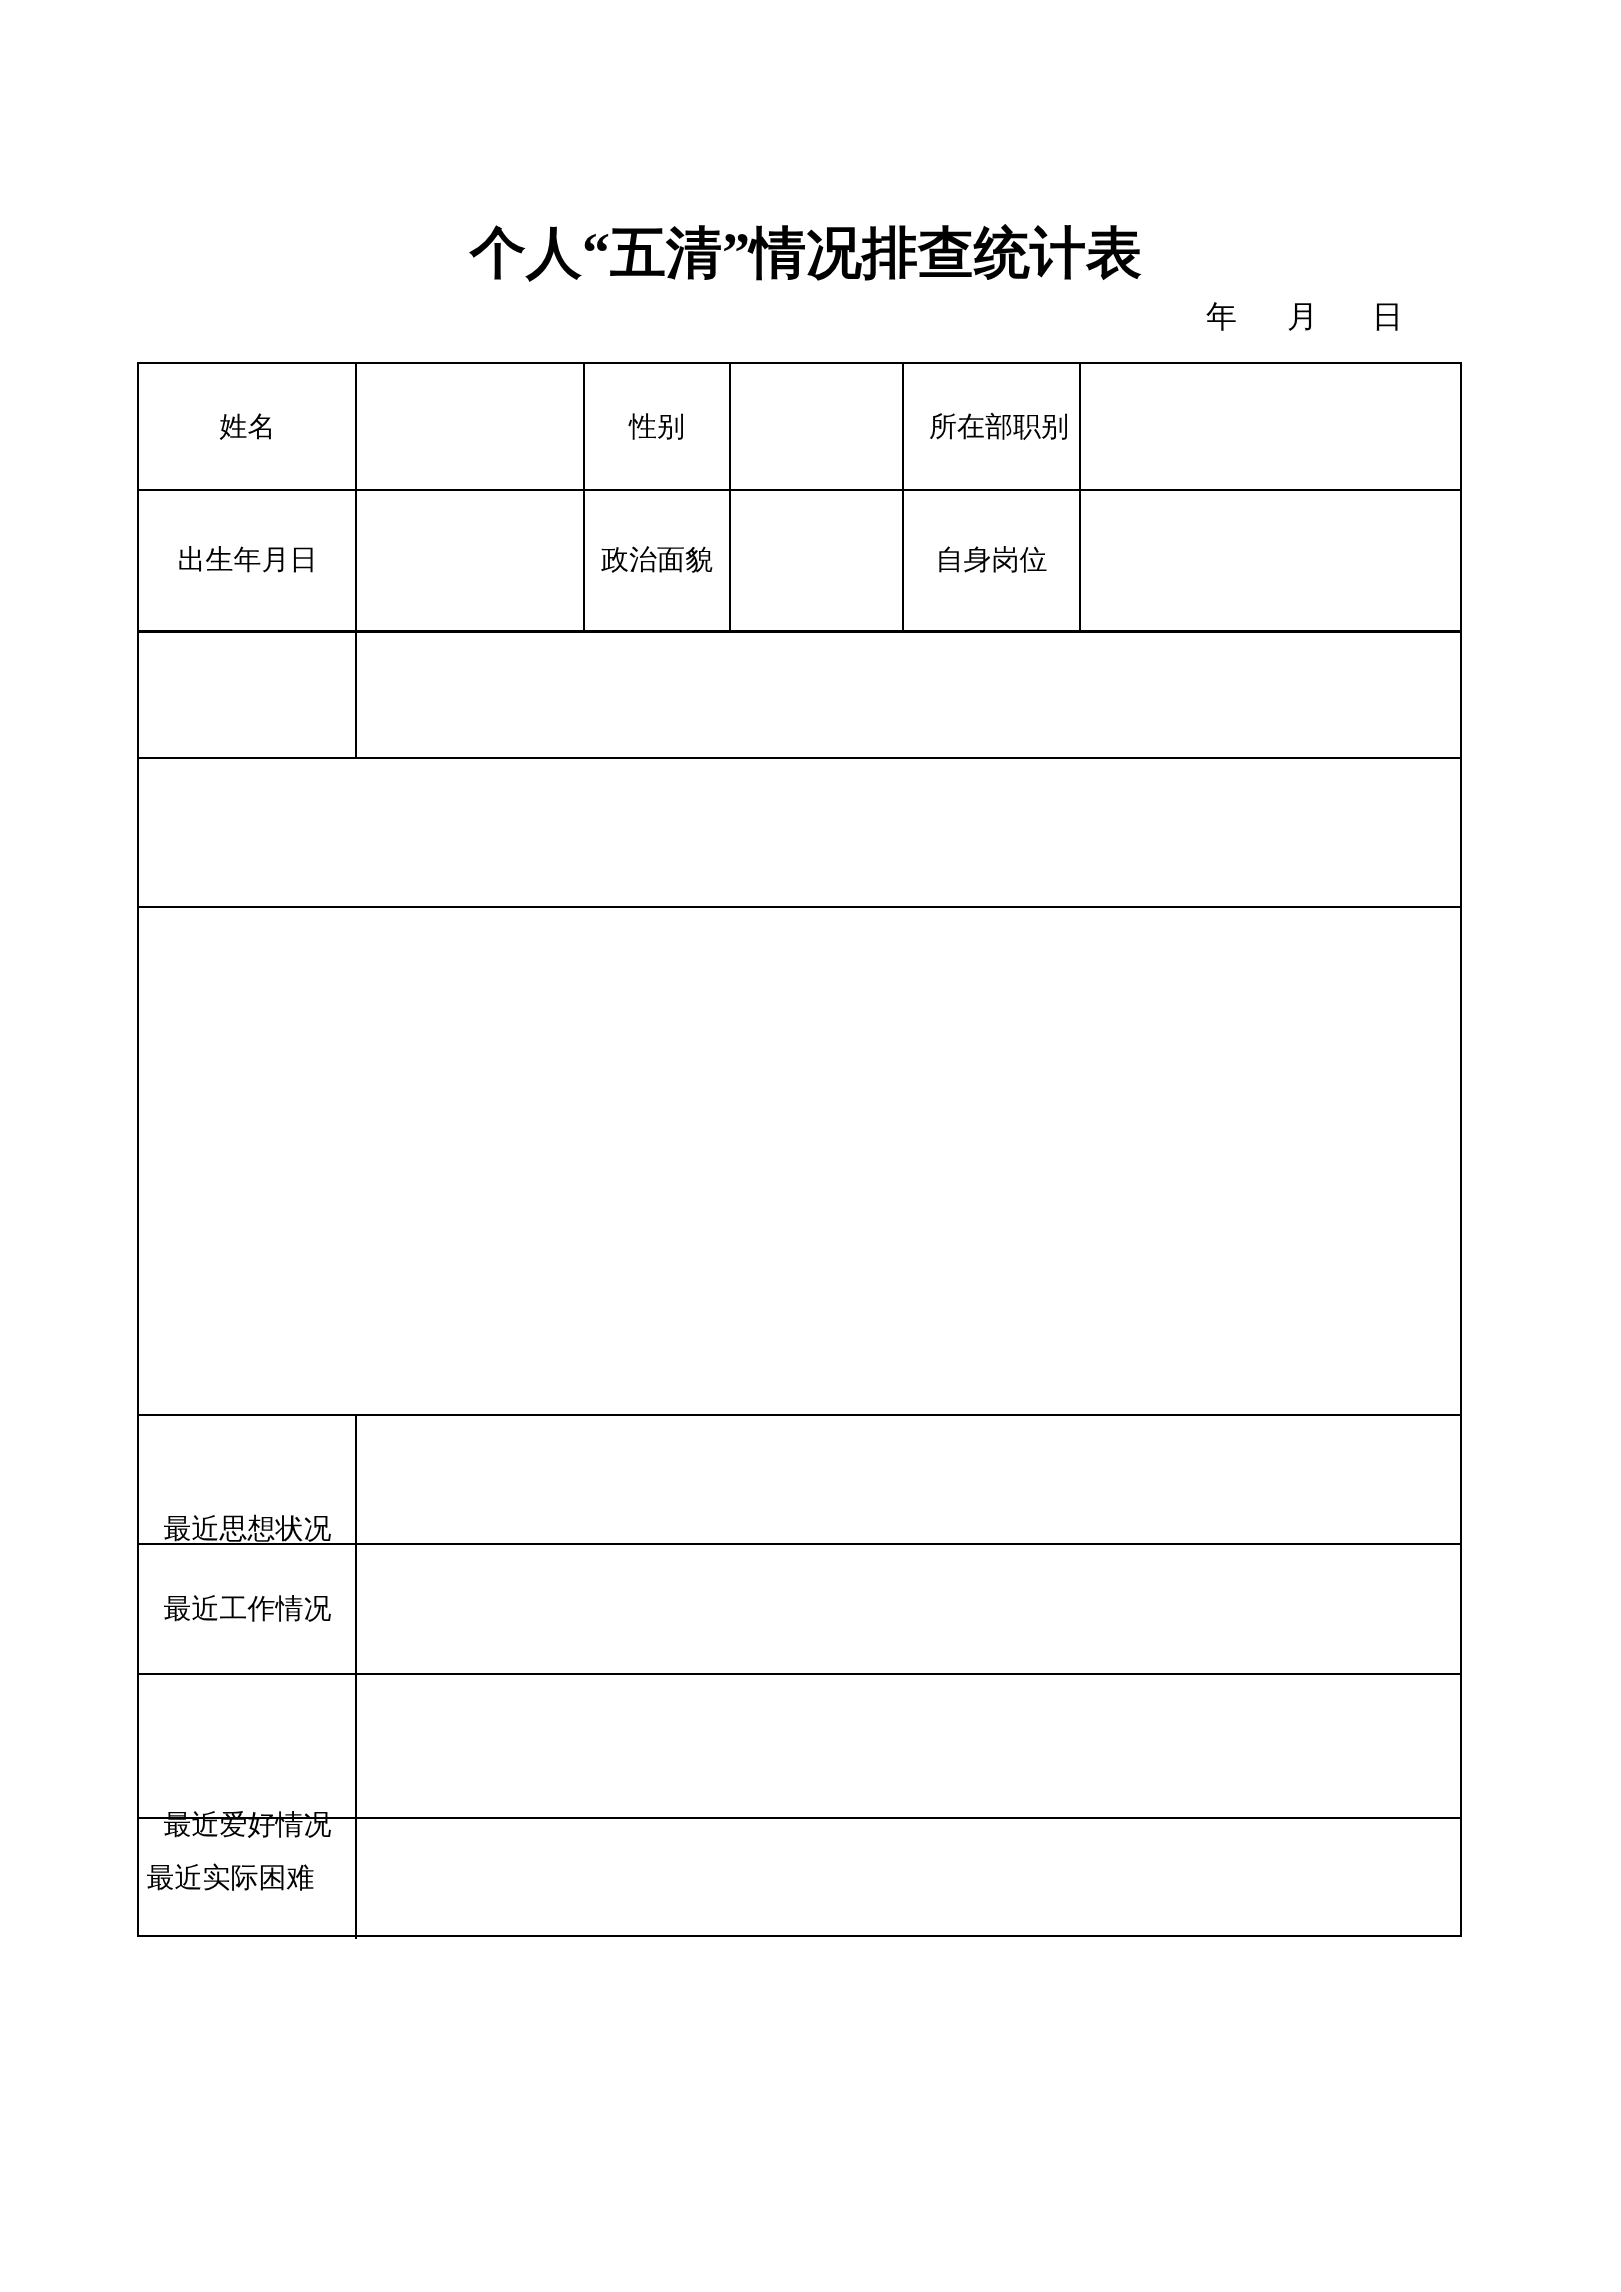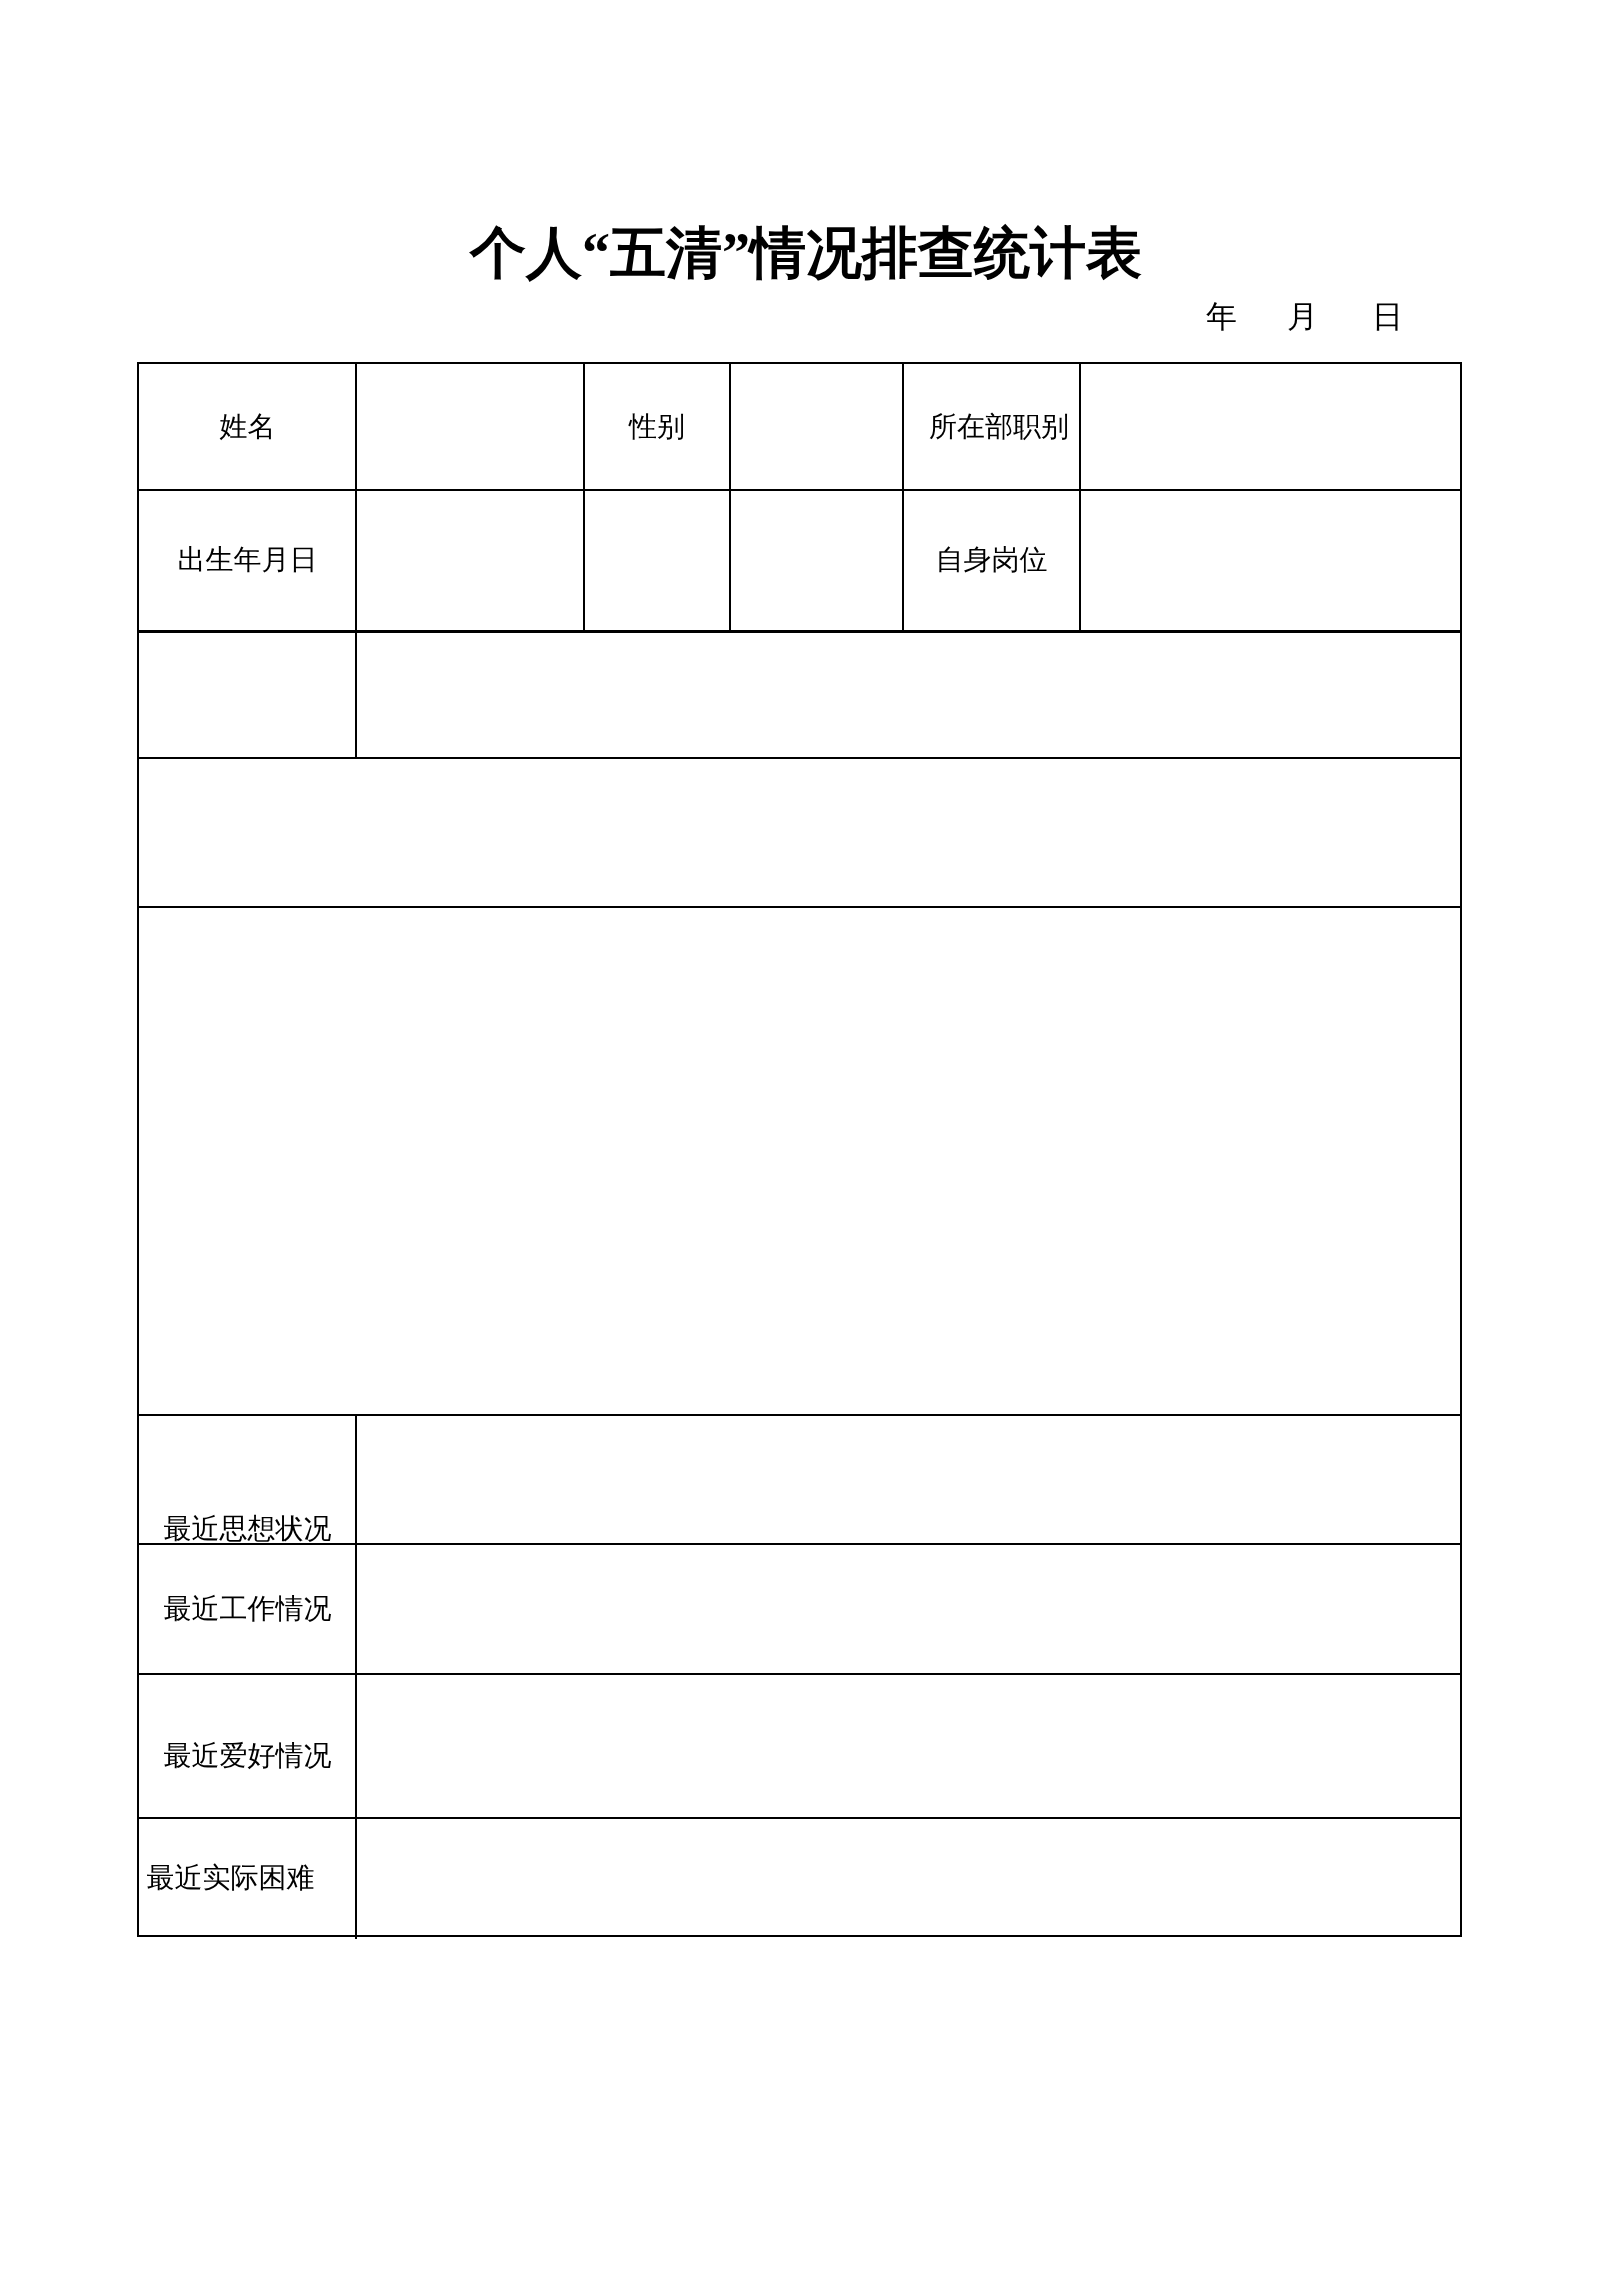--- a/index.html
+++ b/index.html
@@ -51,34 +51,35 @@
 
   <div class="cell label" style="left:0; top:0; width:217px; height:126px">姓名</div>
   <div class="cell value" style="left:218px; top:0; width:226px; height:125px"></div>
   <div class="cell label" style="left:446px; top:0; width:144px; height:126px">性别</div>
   <div class="cell value" style="left:592px; top:0; width:171px; height:125px"></div>
   <div class="cell label" style="left:765px; top:0; width:190px; height:126px">所在部职别</div>
   <div class="cell value" style="left:942px; top:0; width:379px; height:125px"></div>
 
   <div class="cell label" style="left:0; top:127px; width:217px; height:138px">出生年月日</div>
   <div class="cell value" style="left:218px; top:127px; width:226px; height:138px"></div>
+  <div class="cell label" style="left:446px; top:127px; width:144px; height:138px">政治面貌</div>
   <div class="cell value" style="left:592px; top:127px; width:171px; height:138px"></div>
   <div class="cell label" style="left:765px; top:127px; width:175px; height:138px">自身岗位</div>
   <div class="cell value" style="left:942px; top:127px; width:379px; height:138px"></div>
 
   <div class="cell value" style="left:218px; top:269px; width:1104px; height:124px"></div>
 
 
   <div class="cell value" style="left:0; top:544px; width:1321px; height:506px"></div>
 
   <div class="cell label" style="left:0; top:1101px; width:217px; height:127px">最近思想状况</div>
   <div class="cell value" style="left:218px; top:1052px; width:1104px; height:127px"></div>
 
   <div class="cell label" style="left:0; top:1181px; width:217px; height:128px">最近工作情况</div>
   <div class="cell value" style="left:218px; top:1181px; width:1104px; height:128px"></div>
 
-  <div class="cell label" style="left:0; top:1311px; width:217px; height:161px">最近爱好情况</div>
+  <div class="cell label" style="left:0; top:1380px; width:217px; height:161px">最近爱好情况</div>
   <div class="cell value" style="left:218px; top:1311px; width:1104px; height:141px"></div>
 
   <div class="cell label" style="left:0; top:1455px; width:183px; height:117px">最近实际困难</div>
   <div class="cell value" style="left:218px; top:1455px; width:1104px; height:117px"></div>
 </div>
 
 
 </body></html>

